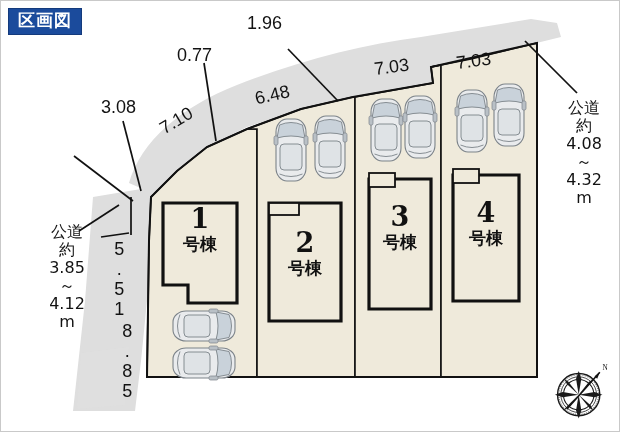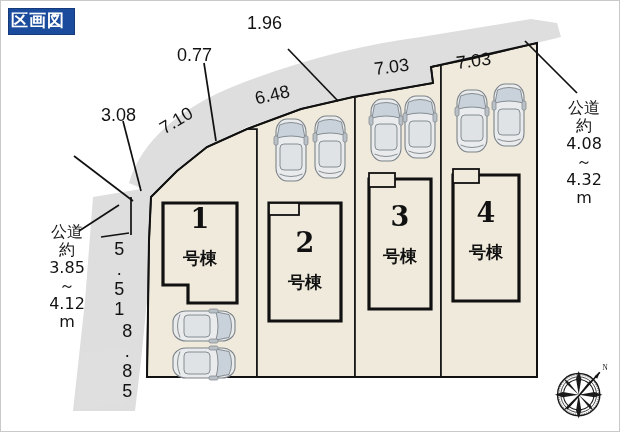--- a/index.html
+++ b/index.html
@@ -9,21 +9,21 @@
     background:#ffffff;border:1px solid #c9c9c9;box-sizing:border-box;
     overflow:hidden;
   }
   #svgroot{position:absolute;left:0;top:0;width:620px;height:432px;}
 
   
   #title-badge{
     position:absolute;left:7px;top:7px;
     background:#1b4b9c;color:#ffffff;
     font-size:17px;font-weight:bold;letter-spacing:1px;
-    padding:3px 9px 4px 2px;line-height:1.05;
+    padding:3px 9px 4px 9px;line-height:1.05;
     border:1px solid #143a7c;
     font-family:"DejaVu Sans","Liberation Sans",sans-serif;
   }
 
   
   .lbl{position:absolute;color:#121212;white-space:pre;line-height:1.12;}
   .dim{font-size:18px;font-family:"Liberation Sans","DejaVu Sans",sans-serif;}
   .jp{font-family:"DejaVu Sans","Liberation Sans",sans-serif;}
 
   .vtext{writing-mode:vertical-rl;text-orientation:upright;}
@@ -39,21 +39,21 @@
     font-size:17px;line-height:1.2;text-align:left;
     font-family:"DejaVu Sans","Liberation Sans",sans-serif;
   }
 
   
   .lotname{
     position:absolute;text-align:center;color:#111;
     font-family:"DejaVu Serif","Liberation Serif",serif;
   }
   .lotname .num{display:block;font-size:27px;font-weight:bold;line-height:1.0;}
-  .lotname .unit{display:block;font-size:17px;font-weight:bold;line-height:1.25;margin-top:16px;}
+  .lotname .unit{display:block;font-size:17px;font-weight:bold;line-height:1.25;margin-top:2px;}
 
   #compass{position:absolute;right:6px;bottom:6px;width:66px;height:66px;}
 </style>
 </head>
 <body>
 
 <div id="page">
 
   <svg id="svgroot" viewBox="0 0 620 432">
     <defs>
@@ -150,21 +150,21 @@
       <line x1="78" y1="230" x2="118" y2="204"></line>
 
       <line x1="100" y1="236" x2="128" y2="232"></line>
       <line x1="130" y1="196" x2="130" y2="234"></line>
     </g>
   </svg>
 
   <div id="title-badge">区画図</div>
 
 
-  <div class="lbl dim" style="left:100px;top:96px;margin-top:8px;">3.08</div>
+  <div class="lbl dim" style="left:100px;top:96px;">3.08</div>
   <div class="lbl dim" style="left:176px;top:44px;">0.77</div>
   <div class="lbl dim" style="left:246px;top:12px;">1.96</div>
   <div class="lbl dim" style="left:155px;top:120px;transform:rotate(-31deg);transform-origin:left top;">7.10</div>
   <div class="lbl dim" style="left:252px;top:88px;transform:rotate(-13deg);transform-origin:left top;">6.48</div>
   <div class="lbl dim" style="left:372px;top:58px;transform:rotate(-7deg);transform-origin:left top;">7.03</div>
   <div class="lbl dim" style="left:454px;top:52px;transform:rotate(-7deg);transform-origin:left top;">7.03</div>
 
   <div class="lbl dim vtext" style="left:108px;top:238px;">5.51</div>
   <div class="lbl dim vtext" style="left:116px;top:320px;">8.85</div>
 

